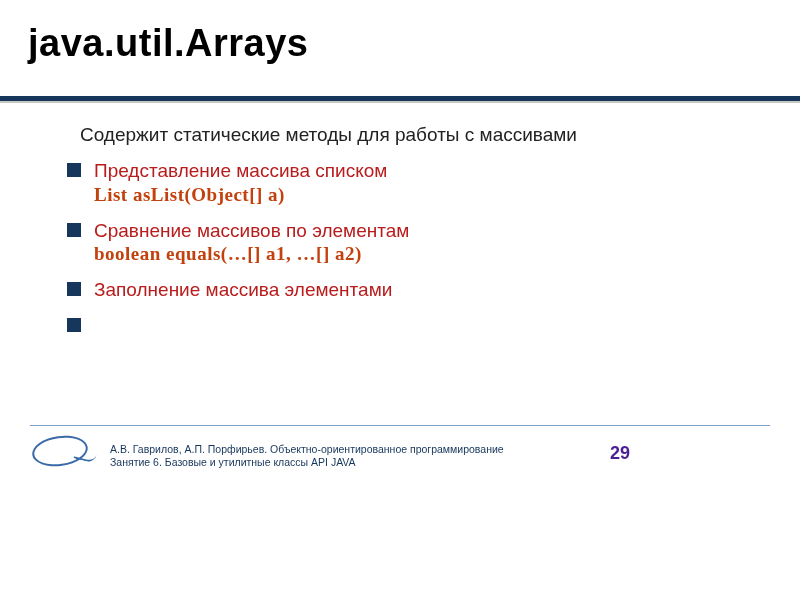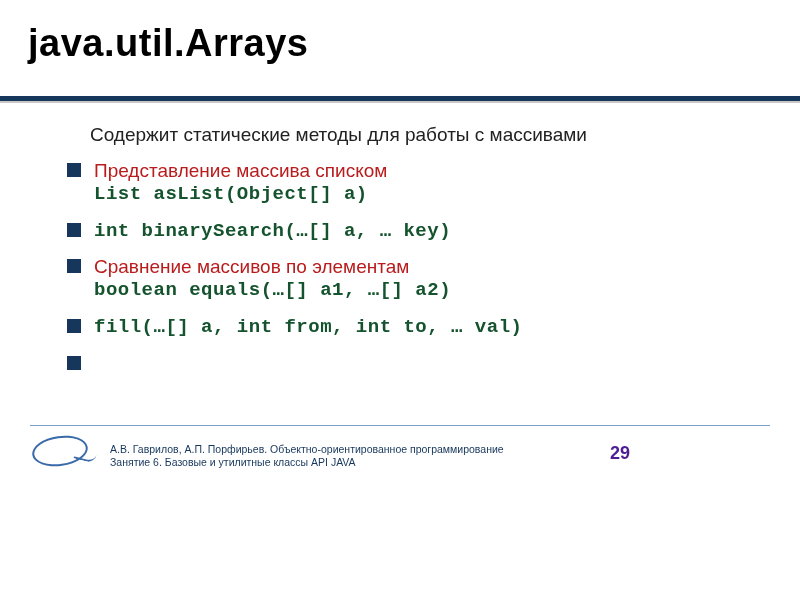--- a/index.html
+++ b/index.html
@@ -2,25 +2,25 @@
 <html><head>
 <meta charset="utf-8">
 <style>
   * { margin: 0; padding: 0; box-sizing: border-box; }
   html, body { width: 800px; height: 600px; background: #fff; font-family: Arial, Helvetica, sans-serif; color: #000; }
   .slide { position: relative; width: 800px; height: 488px; background: #fff; }
   .title { position: absolute; top: 22px; left: 28px; font-size: 38px; font-weight: bold; letter-spacing: 0.5px; }
   .rule-dark { position: absolute; left: 0; right: 0; top: 96px; height: 5px; background: #16365c; }
   .rule-light { position: absolute; left: 0; right: 0; top: 101px; height: 2px; background: #c7c7c7; }
   .body { position: absolute; top: 124px; left: 70px; right: 26px; }
-  .intro { font-size: 19px; color: #222; margin-bottom: 14px; margin-left: 20px; }
+  .intro { font-size: 19px; color: #222; margin-bottom: 14px; margin-left: 10px; }
   .item { position: relative; padding-left: 24px; margin-bottom: 13px; }
   .item .bullet { position: absolute; left: -3px; top: 3px; width: 14px; height: 14px; background: #16365c; }
   .item .desc { font-size: 19px; color: #b91c1c; line-height: 1.2; }
-  .item .code { font-family: Liberation Mono, monospace; font-size: 19px; font-weight: bold; color: #14532d; line-height: 1.25; letter-spacing: 0.5px; }
+  .item .code { font-family: Liberation Serif, serif; font-size: 19px; font-weight: bold; color: #c2410c; line-height: 1.25; letter-spacing: 0.5px; }
   .footer { position: absolute; left: 30px; right: 30px; bottom: 16px; height: 46px; }
   .footer-line { position: absolute; left: 0; right: 0; bottom: 46px; height: 1px; background: #5a7bb3; }
   .logo { position: absolute; left: 0; bottom: 0; width: 66px; height: 40px; }
   .logo-ellipse { position: absolute; left: 2px; top: 4px; width: 56px; height: 30px; border: 2px solid #3a6aa8; border-radius: 50%; transform: rotate(-8deg); }
   .logo-tail { position: absolute; left: 44px; top: 20px; width: 22px; height: 9px; border-bottom: 2px solid #3a6aa8; border-radius: 0 0 10px 0; transform: rotate(14deg); }
   .foot-text { position: absolute; left: 80px; bottom: 2px; font-size: 10.5px; font-weight: normal; color: #16365c; line-height: 1.3; }
   .pagenum { position: absolute; right: 140px; bottom: 8px; font-size: 18px; font-weight: bold; color: #4c1d95; }
 </style>
 </head>
 <body>
@@ -34,32 +34,31 @@
     <div class="intro">Содержит статические методы для работы с массивами</div>
 
     <div class="item">
       <div class="bullet"></div>
       <div class="desc">Представление массива списком</div>
       <div class="code">List asList(Object[] a)</div>
     </div>
 
     <div class="item">
       <div class="bullet"></div>
-      <div class="code">int binarySearch(…[] a, … key)</div>
     </div>
 
     <div class="item">
       <div class="bullet"></div>
       <div class="desc">Сравнение массивов по элементам</div>
       <div class="code">boolean equals(…[] a1, …[] a2)</div>
     </div>
 
     <div class="item">
       <div class="bullet"></div>
-      <div class="code">fill(…[] a, int from, int to, … val)</div>
+      <div class="desc">Заполнение массива элементами</div>
     </div>
 
     <div class="item">
       <div class="bullet"></div>
     </div>
   </div>
 
   <div class="footer-line" style="position:absolute; left:30px; right:30px; bottom:62px; height:1px; background:#7da0c9;"></div>
 
   <div class="footer">

